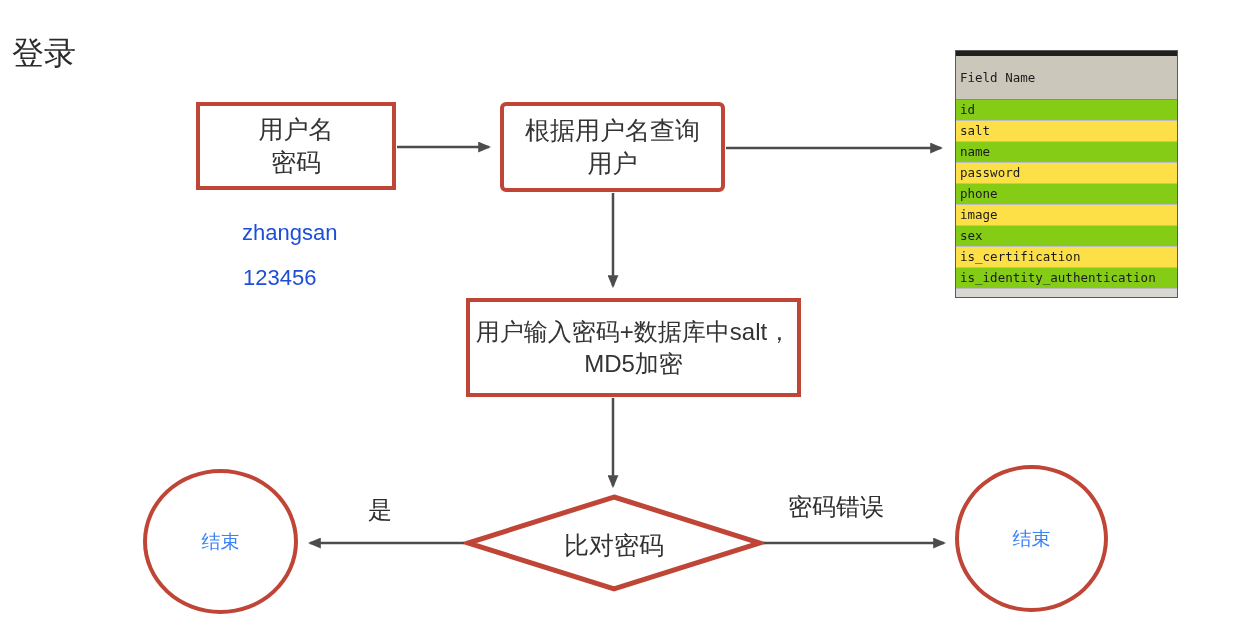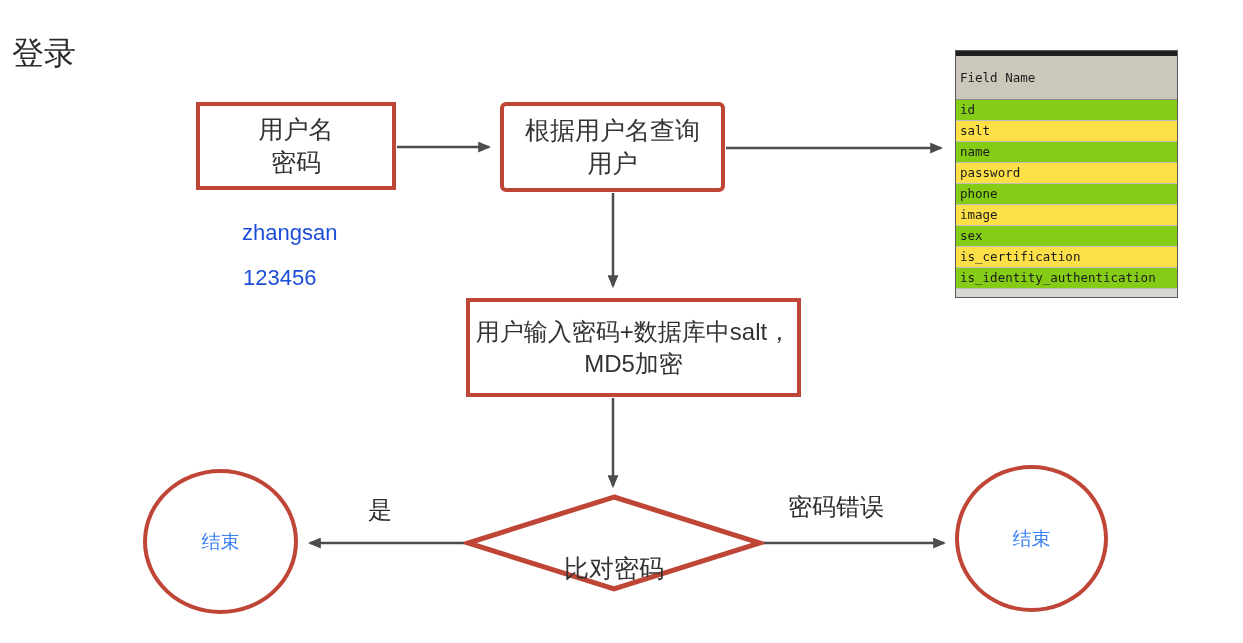--- a/index.html
+++ b/index.html
@@ -24,21 +24,21 @@
   #sample-password { left:243px; top:265px; }
   .circle-node {
     position:absolute; box-sizing:border-box; border:4px solid #bf4536; border-radius:50%;
     background:#fff; display:flex; align-items:center; justify-content:center;
     font-size:19px; color:#3b82f6;
   }
   #circle-end-left  { left:143px; top:469px; width:155px; height:145px; }
   #circle-end-right { left:955px; top:465px; width:153px; height:147px; }
   .diamond-label {
     position:absolute; left:514px; top:529px; width:200px; text-align:center;
-    font-size:25px; color:#333;margin-top:23px;
+    font-size:25px; color:#333;
   }
   .edge-label { position:absolute; font-size:24px; color:#2e2e2e; }
   #label-yes   { left:368px; top:494px; }
   #label-wrong { left:788px; top:491px; }
   
   .ftable {
     position:absolute; left:955px; top:50px; width:223px; box-sizing:border-box;
     border:1px solid #5a5a5a; background:#fdfdfd;
     font-family:"DejaVu Sans Mono", monospace; font-size:12.5px; color:#1c1c1c;
   }

